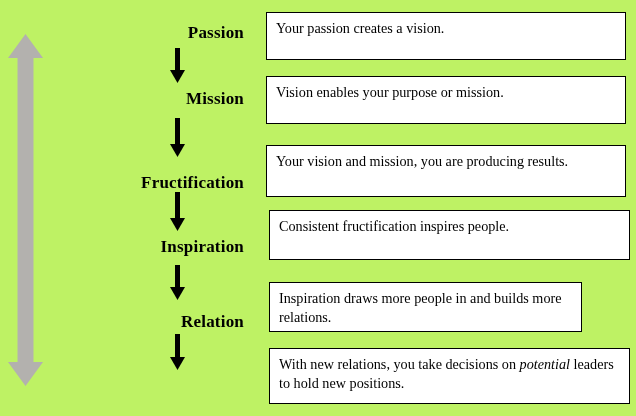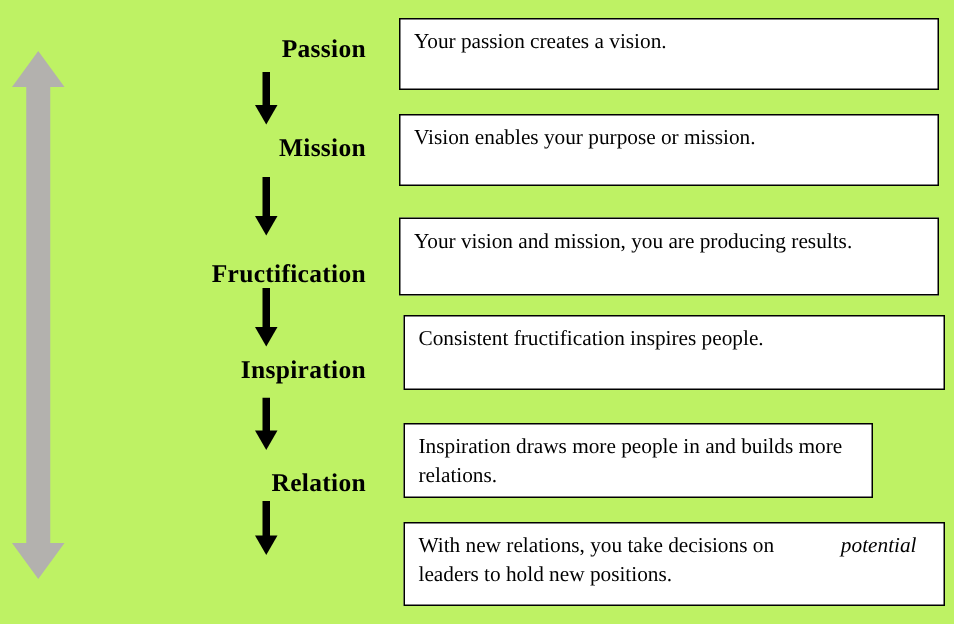--- a/index.html
+++ b/index.html
@@ -59,21 +59,20 @@
     font-size: 14.2px;
     line-height: 18.5px;
     color: #000000;
     padding: 6px 9px 4px 9px;
   }
   .desc-box .txt {
     display: block;
   }
   .desc-box em {
     font-style: italic;
-    margin-left: 41px;
   }
 </style>
 </head>
 <body>
 
 <div id="canvas">
 
   <div id="scale-arrow">
     <svg width="48" height="360" viewBox="0 0 48 360" xmlns="http://www.w3.org/2000/svg">
       <polygon points="23.5,4 41,28 31.5,28 31.5,332 41,332 23.5,356 6,332 15.5,332 15.5,28 6,28" fill="#b3b1ae"></polygon>

